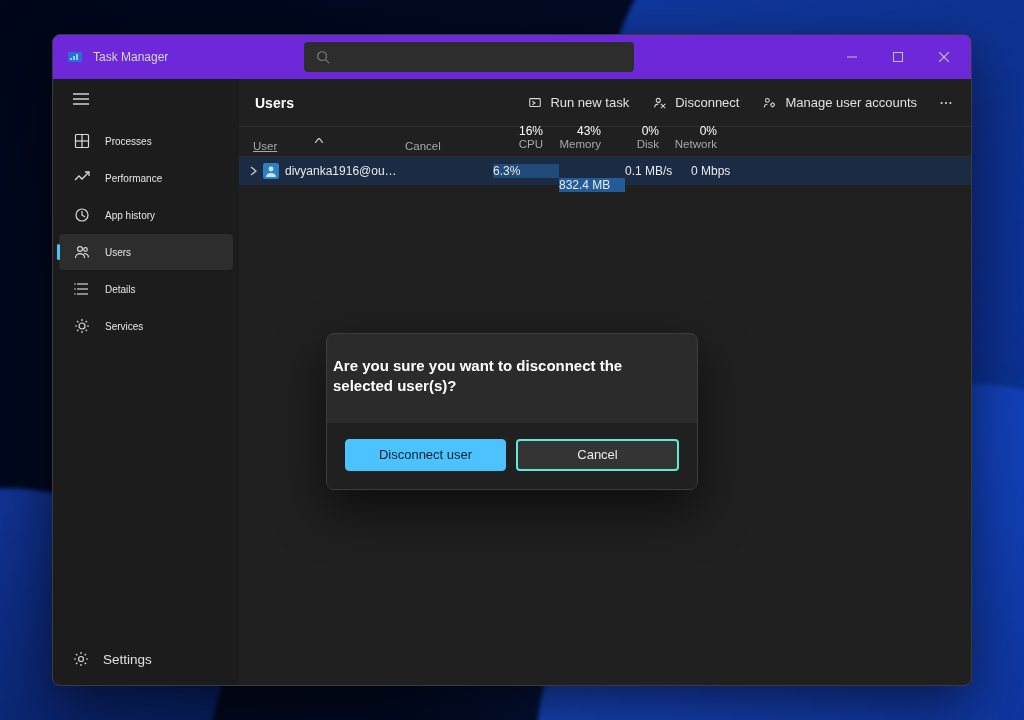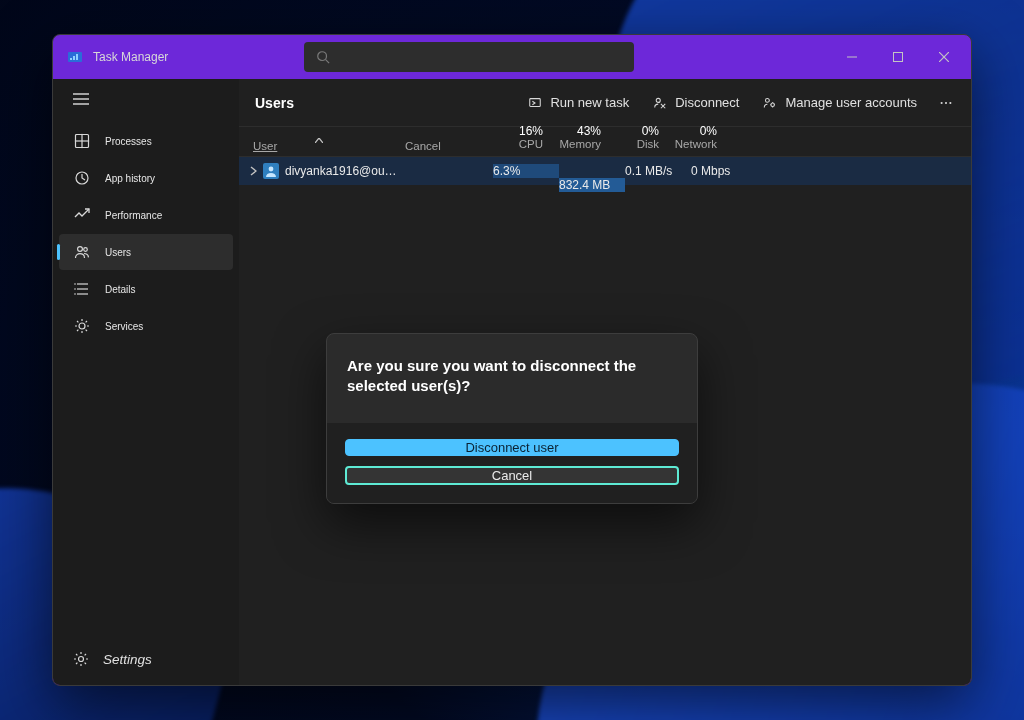--- a/index.html
+++ b/index.html
@@ -94,21 +94,21 @@
   .navitem.active {
     background: #2d2d2d;
   }
   .navitem.active::before {
     content:"";
     position:absolute;
     left:-2px; top:10px; bottom:10px;
     width:3px; background:#4cc2ff; border-radius:2px;
   }
   .sidebar-spacer { flex:1; }
-  .settings-item { height:40px; display:flex; align-items:center; padding:0 14px; margin:0 6px 6px 6px; color:#e0e0e0; font-size:13.5px;font-style:italic;}
+  .settings-item { height:40px; display:flex; align-items:center; padding:0 14px; margin:0 6px 6px 6px; color:#e0e0e0; font-size:13.5px;}
   .settings-item svg { margin-right:14px; }
 
   .content {
     flex: 1;
     background: #202020;
     display: flex; flex-direction: column;
     min-width:0;
   }
   .toolbar {
     height: 48px;
@@ -164,30 +164,30 @@
     left:50%; top:298px;
     transform:translateX(-50%);
     width:372px;
     background:#2b2b2b;
     border:1px solid #3d3d3d;
     border-radius:8px;
     box-shadow:0 20px 50px rgba(0,0,0,0.6);
     overflow:hidden;
   }
   .dialog .msg {
-    padding:22px 22px 26px 20px;
+    padding:22px 22px 26px 6px;
     font-size:15px;
     font-weight:600;
     color:#fff;
     line-height:1.35;
   }
   .dialog .btnrow {
     background:#202020;
     padding:16px 18px 18px 18px;
-    display:flex; gap:10px;flex-direction:column;
+    display:flex; gap:10px;
   }
   .dlgbtn {
     flex:1;
     height:32px;
     border-radius:4px;
     font-size:13px;
     display:flex; align-items:center; justify-content:center;
     cursor:pointer;
   }
   .dlgbtn.primary { background:#4cc2ff; color:#0a2233; border:1px solid #4cc2ff;}
@@ -258,34 +258,34 @@
               <rect x="1.5" y="1.5" width="13" height="13" stroke="#d8d8d8" stroke-width="1.2" fill="none" rx="1"></rect>
               <rect x="1.5" y="8" width="13" height="0.01" stroke="#d8d8d8" stroke-width="1.2"></rect>
               <rect x="8" y="1.5" width="0.01" height="13" stroke="#d8d8d8" stroke-width="1.2"></rect>
             </svg>
           </span>
         <span>Processes</span>
       </div>
       <div class="navitem">
         <span class="nav-icon">
             <svg width="16" height="16" viewBox="0 0 16 16">
+              <polyline points="1,10 5,6 8,9 15,2" stroke="#d8d8d8" stroke-width="1.3" fill="none"></polyline>
+              <polyline points="11,2 15,2 15,6" stroke="#d8d8d8" stroke-width="1.3" fill="none"></polyline>
+            </svg>
+          </span>
+        <span>Performance</span>
+      </div>
+      <div class="navitem">
+        <span class="nav-icon">
+            <svg width="16" height="16" viewBox="0 0 16 16">
               <circle cx="8" cy="8" r="6" stroke="#d8d8d8" stroke-width="1.2" fill="none"></circle>
               <polyline points="8,4 8,8 11,10" stroke="#d8d8d8" stroke-width="1.2" fill="none"></polyline>
             </svg>
           </span>
         <span>App history</span>
-      </div>
-      <div class="navitem">
-        <span class="nav-icon">
-            <svg width="16" height="16" viewBox="0 0 16 16">
-              <polyline points="1,10 5,6 8,9 15,2" stroke="#d8d8d8" stroke-width="1.3" fill="none"></polyline>
-              <polyline points="11,2 15,2 15,6" stroke="#d8d8d8" stroke-width="1.3" fill="none"></polyline>
-            </svg>
-          </span>
-        <span>Performance</span>
       </div>
       <div class="navitem active">
         <span class="nav-icon">
             <svg width="16" height="16" viewBox="0 0 16 16">
               <circle cx="6" cy="5" r="2.4" stroke="#d8d8d8" stroke-width="1.2" fill="none"></circle>
               <path d="M1.5 14c0-2.6 2-4.3 4.5-4.3s4.5 1.7 4.5 4.3" stroke="#d8d8d8" stroke-width="1.2" fill="none"></path>
               <circle cx="11.5" cy="5.5" r="1.8" stroke="#d8d8d8" stroke-width="1.2" fill="none"></circle>
               <path d="M10 9.5c2.3 0 4.2 1.5 4.5 3.8" stroke="#d8d8d8" stroke-width="1.2" fill="none"></path>
             </svg>
           </span>

